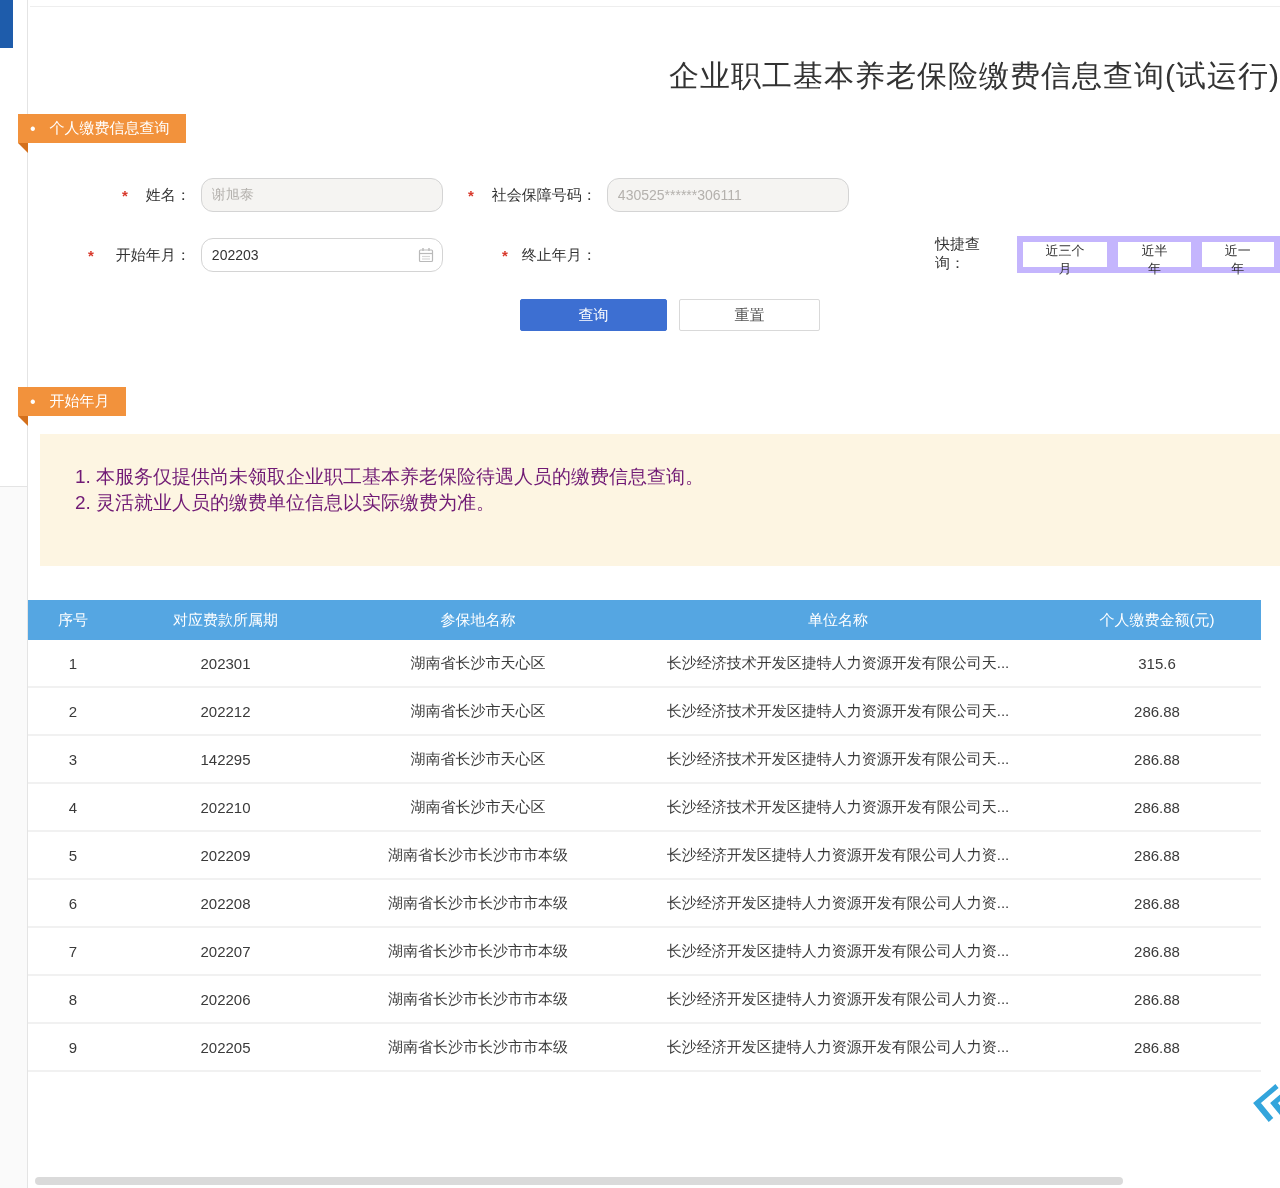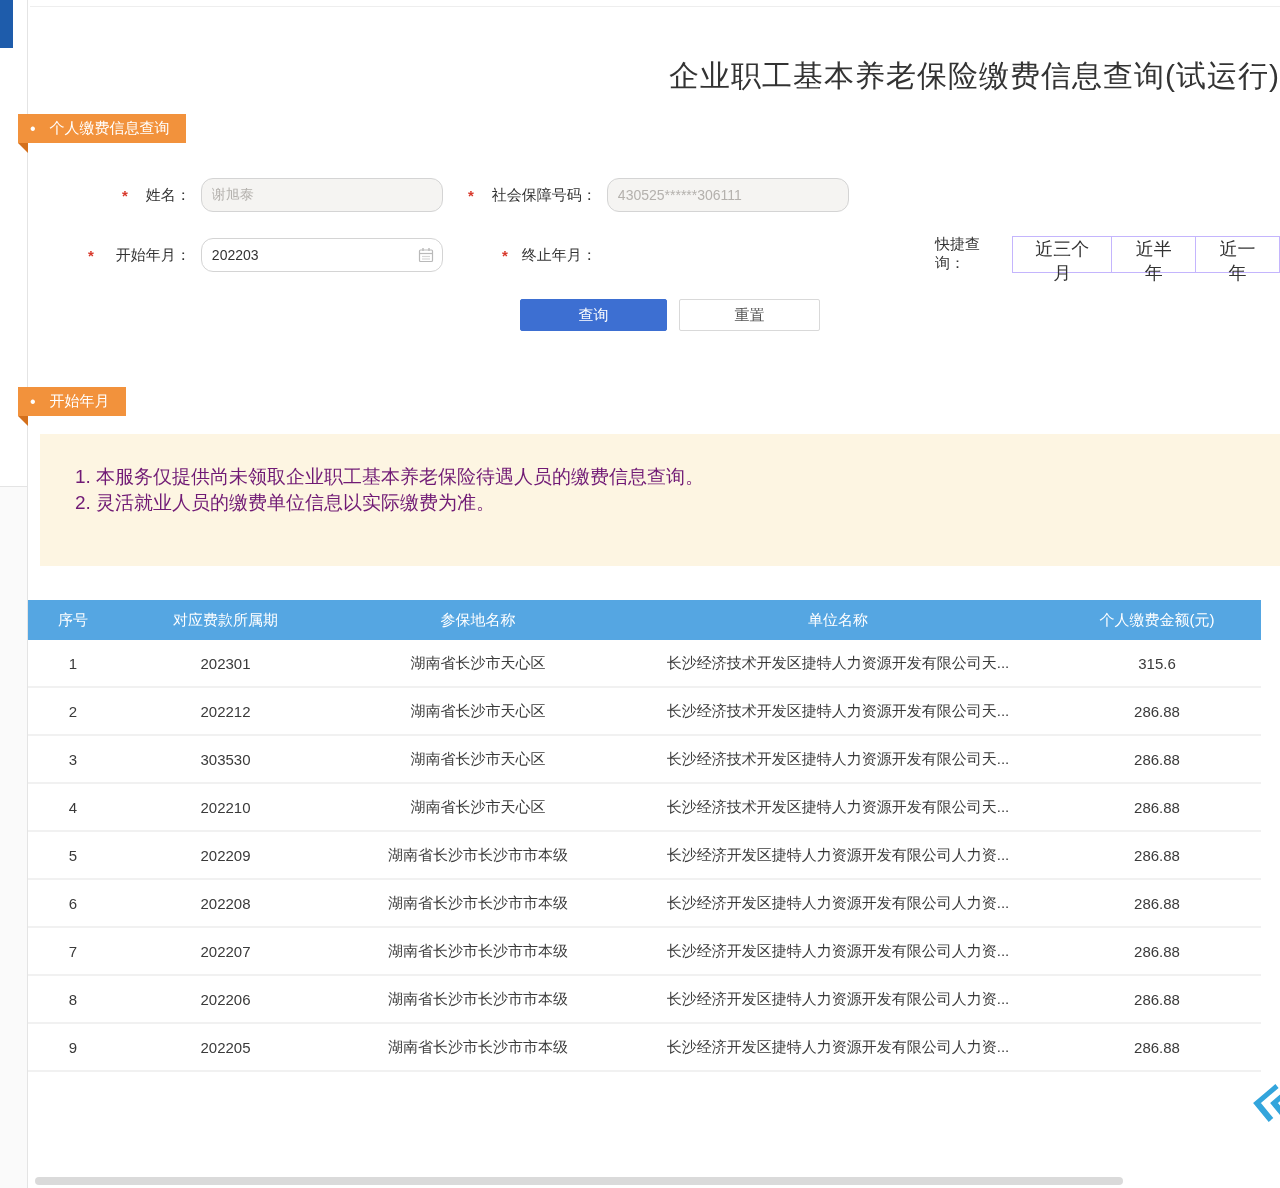--- a/index.html
+++ b/index.html
@@ -50,22 +50,22 @@
   #grp-name  .flabel { width:58px; text-align:right; margin-right:10px; }
   #grp-ssn   { left:468px; top:178px; }
   #grp-ssn   .flabel { width:118px; text-align:right; margin-right:10px; }
   #grp-start { left:88px;  top:238px; }
   #grp-start .flabel { width:92px; text-align:right; margin-right:10px; }
   #grp-end   { left:502px; top:238px; }
   #grp-end   .flabel { width:84px; text-align:right; margin-right:28px; }
 
   #grp-quick { left:935px; top:237px; }
   #grp-quick .flabel { margin-right:12px; }
-  .quick-btn { height:37px; padding:0 18px; background:#fff; border:1px solid #c4b5fd;
-    font-size:18px; color:#333; cursor:pointer; margin-left:-1px;
+  .quick-btn { height:37px; padding:0 18px; background:#fff; border:6px solid #c4b5fd;
+    font-size:13px; color:#333; cursor:pointer; margin-left:-1px;
     font-family:"Liberation Sans","DejaVu Sans",sans-serif; }
   .quick-btn:first-of-type { margin-left:0; }
 
   .btn { position:absolute; height:32px; border-radius:2px; font-size:15px; cursor:pointer;
     font-family:"Liberation Sans","DejaVu Sans",sans-serif; }
   #btn-query { left:520px; top:299px; width:147px; background:#3D6FD2; color:#fff; border:1px solid #3D6FD2; }
   #btn-reset { left:679px; top:299px; width:141px; background:#fff; color:#555; border:1px solid #d9d9d9; }
 
   
   .notice-box { position:absolute; left:40px; top:434px; width:1240px; height:132px;
@@ -174,21 +174,21 @@
   <div class="trow">
     <div class="td c0">2</div>
     <div class="td c1">202212</div>
     <div class="td c2">湖南省长沙市天心区</div>
     <div class="td c3">长沙经济技术开发区捷特人力资源开发有限公司天...</div>
     <div class="td c4">286.88</div>
   </div>
 
   <div class="trow">
     <div class="td c0">3</div>
-    <div class="td c1">303530</div>
+    <div class="td c1">142295</div>
     <div class="td c2">湖南省长沙市天心区</div>
     <div class="td c3">长沙经济技术开发区捷特人力资源开发有限公司天...</div>
     <div class="td c4">286.88</div>
   </div>
 
   <div class="trow">
     <div class="td c0">4</div>
     <div class="td c1">202210</div>
     <div class="td c2">湖南省长沙市天心区</div>
     <div class="td c3">长沙经济技术开发区捷特人力资源开发有限公司天...</div>

